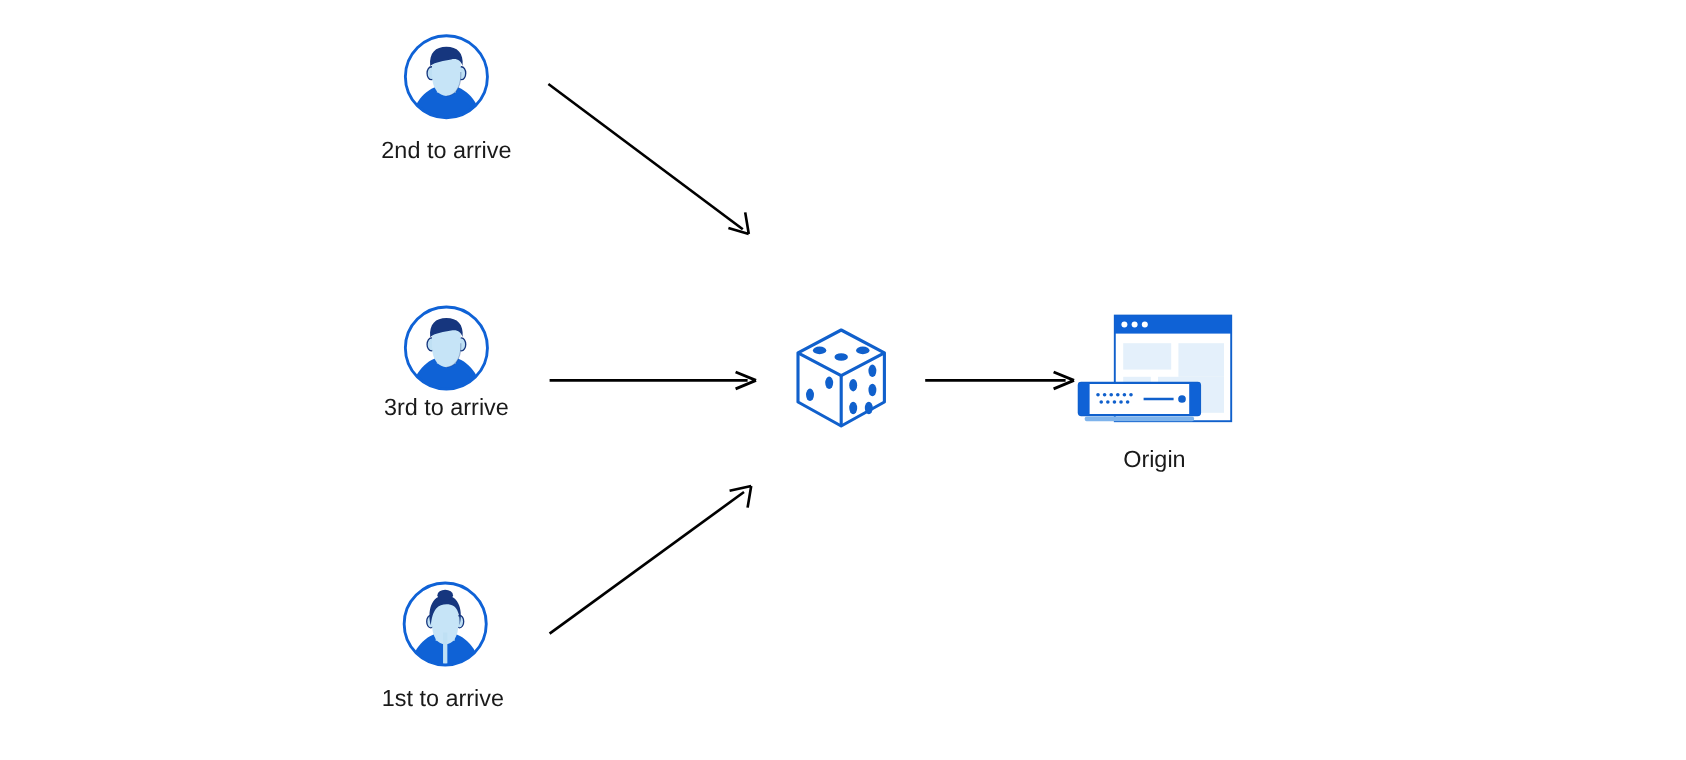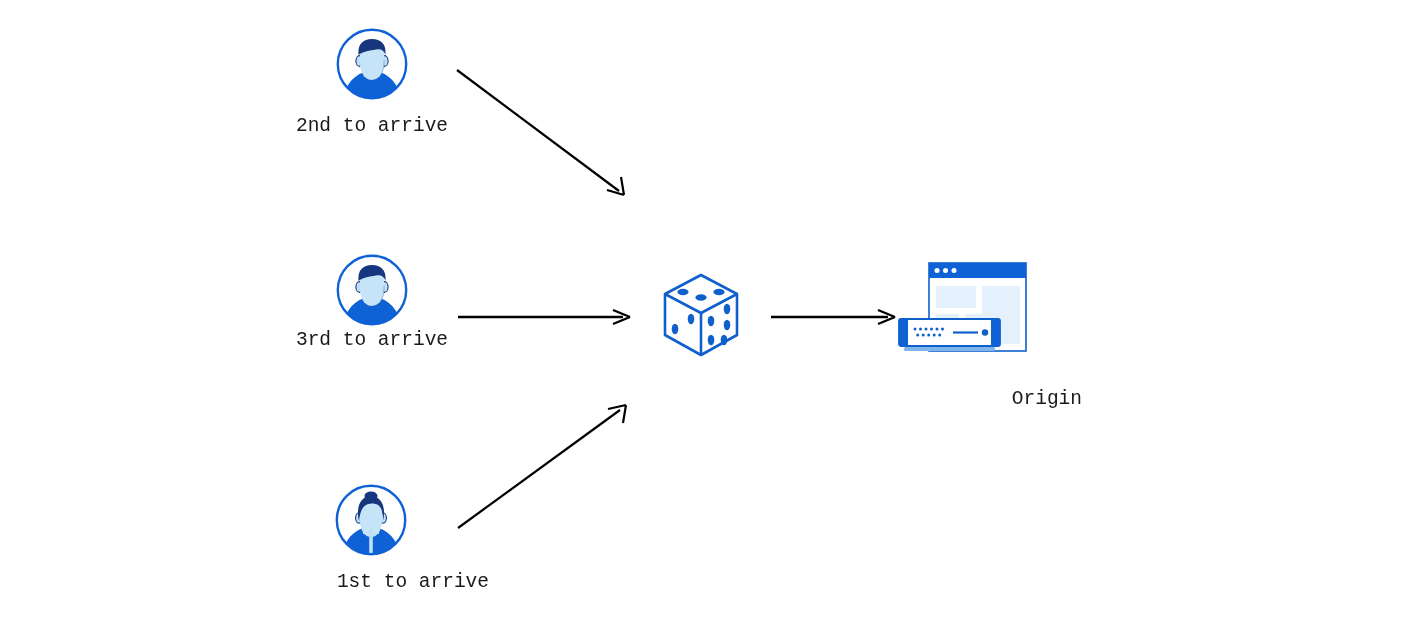--- a/index.html
+++ b/index.html
@@ -20,21 +20,21 @@
   }
   .node {
     position: absolute;
   }
   .node-label {
     position: absolute;
     width: 240px;
     text-align: center;
     font-size: 19.5px;
     color: #1a1a1a;
-    font-family: Liberation Mono, monospace;
+    font-family: Liberation Sans, sans-serif;
     line-height: 1.2;
     white-space: nowrap;
   }
   .avatar {
     position: absolute;
     width: 74px;
     height: 74px;
   }
   .arrow-layer {
     position: absolute;
@@ -140,21 +140,21 @@
         <path d="M 30 40 L 44 40 L 45 51 L 29 51 Z" fill="#bfe0f4"></path>
         <ellipse cx="25" cy="35" rx="3.4" ry="5.2" fill="#bfe0f4" stroke="#16367e" stroke-width="1.1"></ellipse>
         <ellipse cx="49" cy="35" rx="3.4" ry="5.2" fill="#bfe0f4" stroke="#16367e" stroke-width="1.1"></ellipse>
         <path d="M 26 27 C 26 16 48 16 48 27 L 48 37 C 48 48 43 54 37 54 C 31 54 26 48 26 37 Z" fill="#c6e4f7"></path>
         <path d="M 25 38 C 22 27 25 13 37 13 C 49 13 52 27 49 38 C 49.5 29 47 24 44 22 C 40 19.5 33 20 29.5 24 C 27 27 25.6 32 25 38 Z" fill="#16367e"></path>
         <ellipse cx="37" cy="13" rx="6.5" ry="4.6" fill="#16367e"></ellipse>
         <path d="M 37 44 C 37 50 37 60 37 74" fill="none" stroke="#bfe0f4" stroke-width="3.6"></path>
       </g>
       <circle cx="37" cy="37" r="34.2" fill="none" stroke="#0f62d6" stroke-width="2.4"></circle>
     </svg>
-    <div class="node-label" style="left:-85px; top:88px;text-align:right;">1st to arrive</div>
+    <div class="node-label" style="left:-85px; top:88px;">1st to arrive</div>
   </div>
 
   <div class="node" style="left:661px; top:272px;">
     <svg class="dice" viewBox="0 0 80 86" xmlns="http://www.w3.org/2000/svg" style="left:0; top:0;">
 
       <path d="M 40 3 L 76 22 L 76 63 L 40 83 L 4 63 L 4 22 Z" fill="#ffffff" stroke="#1060cc" stroke-width="2.6" stroke-linejoin="round"></path>
       <path d="M 4 22 L 40 41 L 76 22" fill="none" stroke="#1060cc" stroke-width="2.6" stroke-linejoin="round"></path>
       <path d="M 40 41 L 40 83" fill="none" stroke="#1060cc" stroke-width="2.6" stroke-linejoin="round"></path>
 
       <g fill="#1060cc">
@@ -208,16 +208,16 @@
           <circle cx="21.7" cy="75" r="1.5"></circle>
             <circle cx="27.2" cy="75" r="1.5"></circle>
           <circle cx="32.7" cy="75" r="1.5"></circle>
             <circle cx="38.2" cy="75" r="1.5"></circle>
           <circle cx="43.7" cy="75" r="1.5"></circle>
         </g>
         <line x1="57" y1="72.5" x2="82" y2="72.5" stroke="#1060cc" stroke-width="2.2"></line>
         <circle cx="89" cy="72.5" r="3.2" fill="#1060cc"></circle>
       </g>
     </svg>
-    <div class="node-label" style="left:-54px; top:128px;text-align:right;">Origin</div>
+    <div class="node-label" style="left:-54px; top:112px;">Origin</div>
   </div>
 
 </div>
 
 </body></html>

